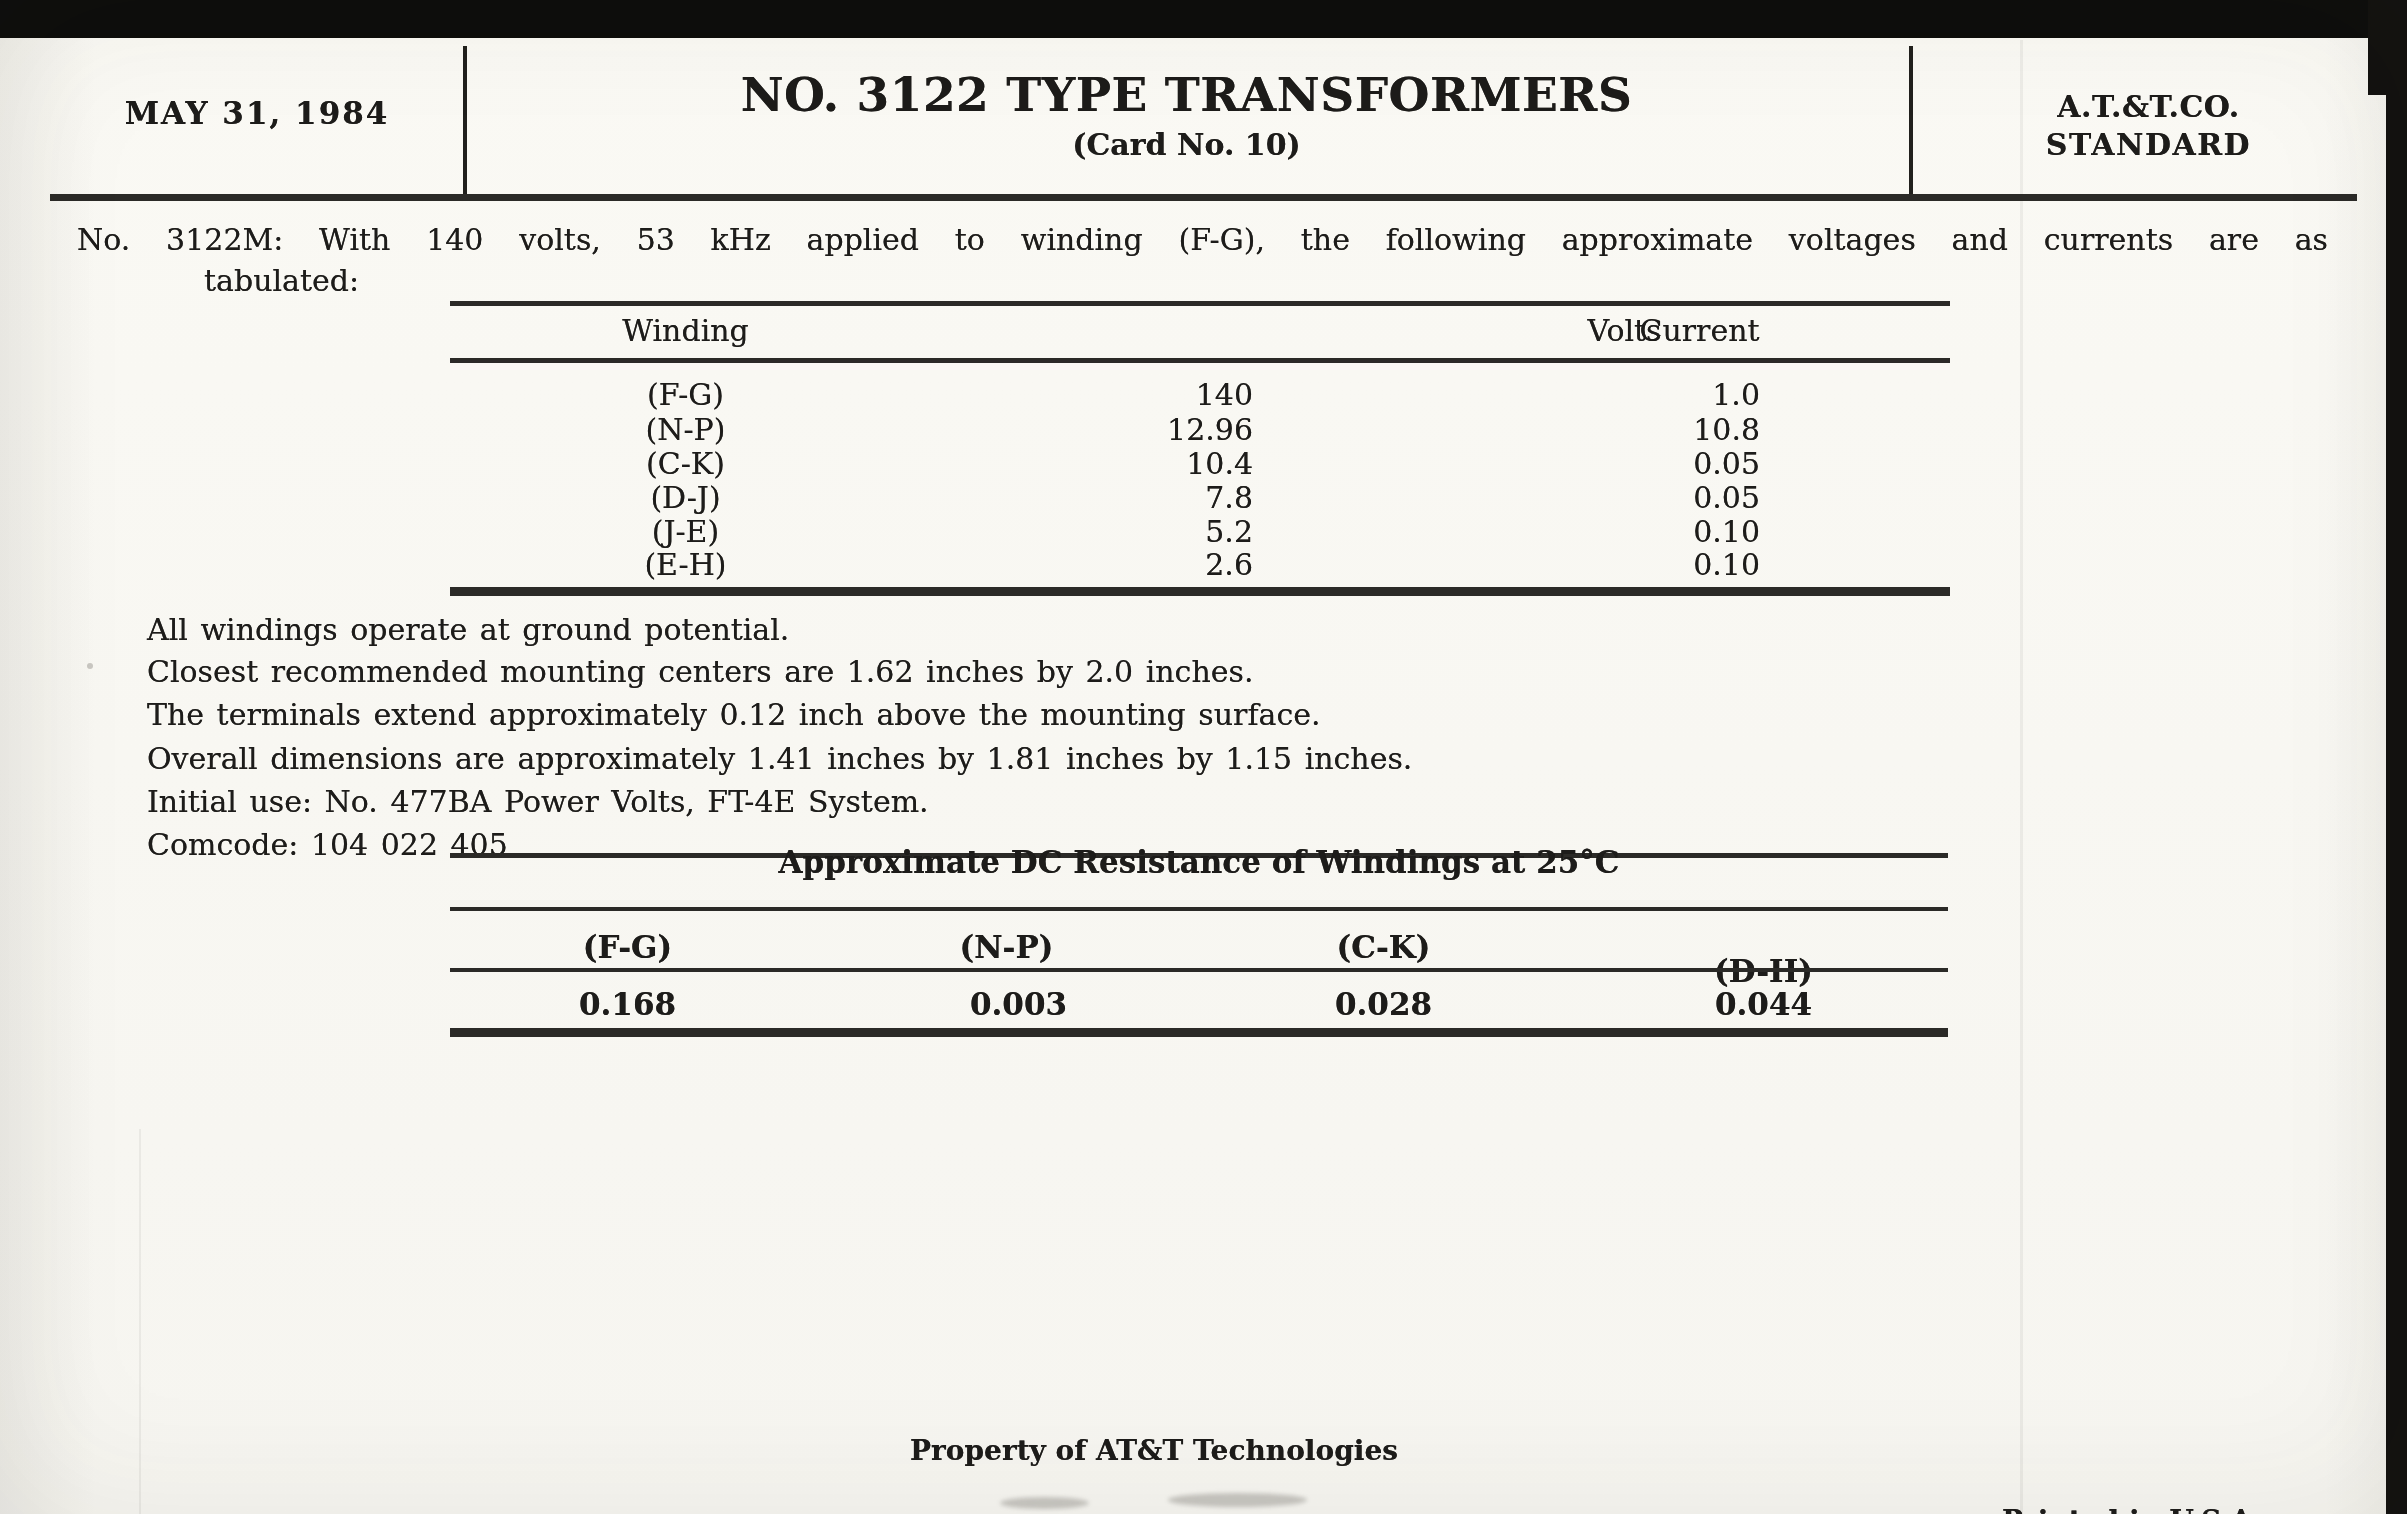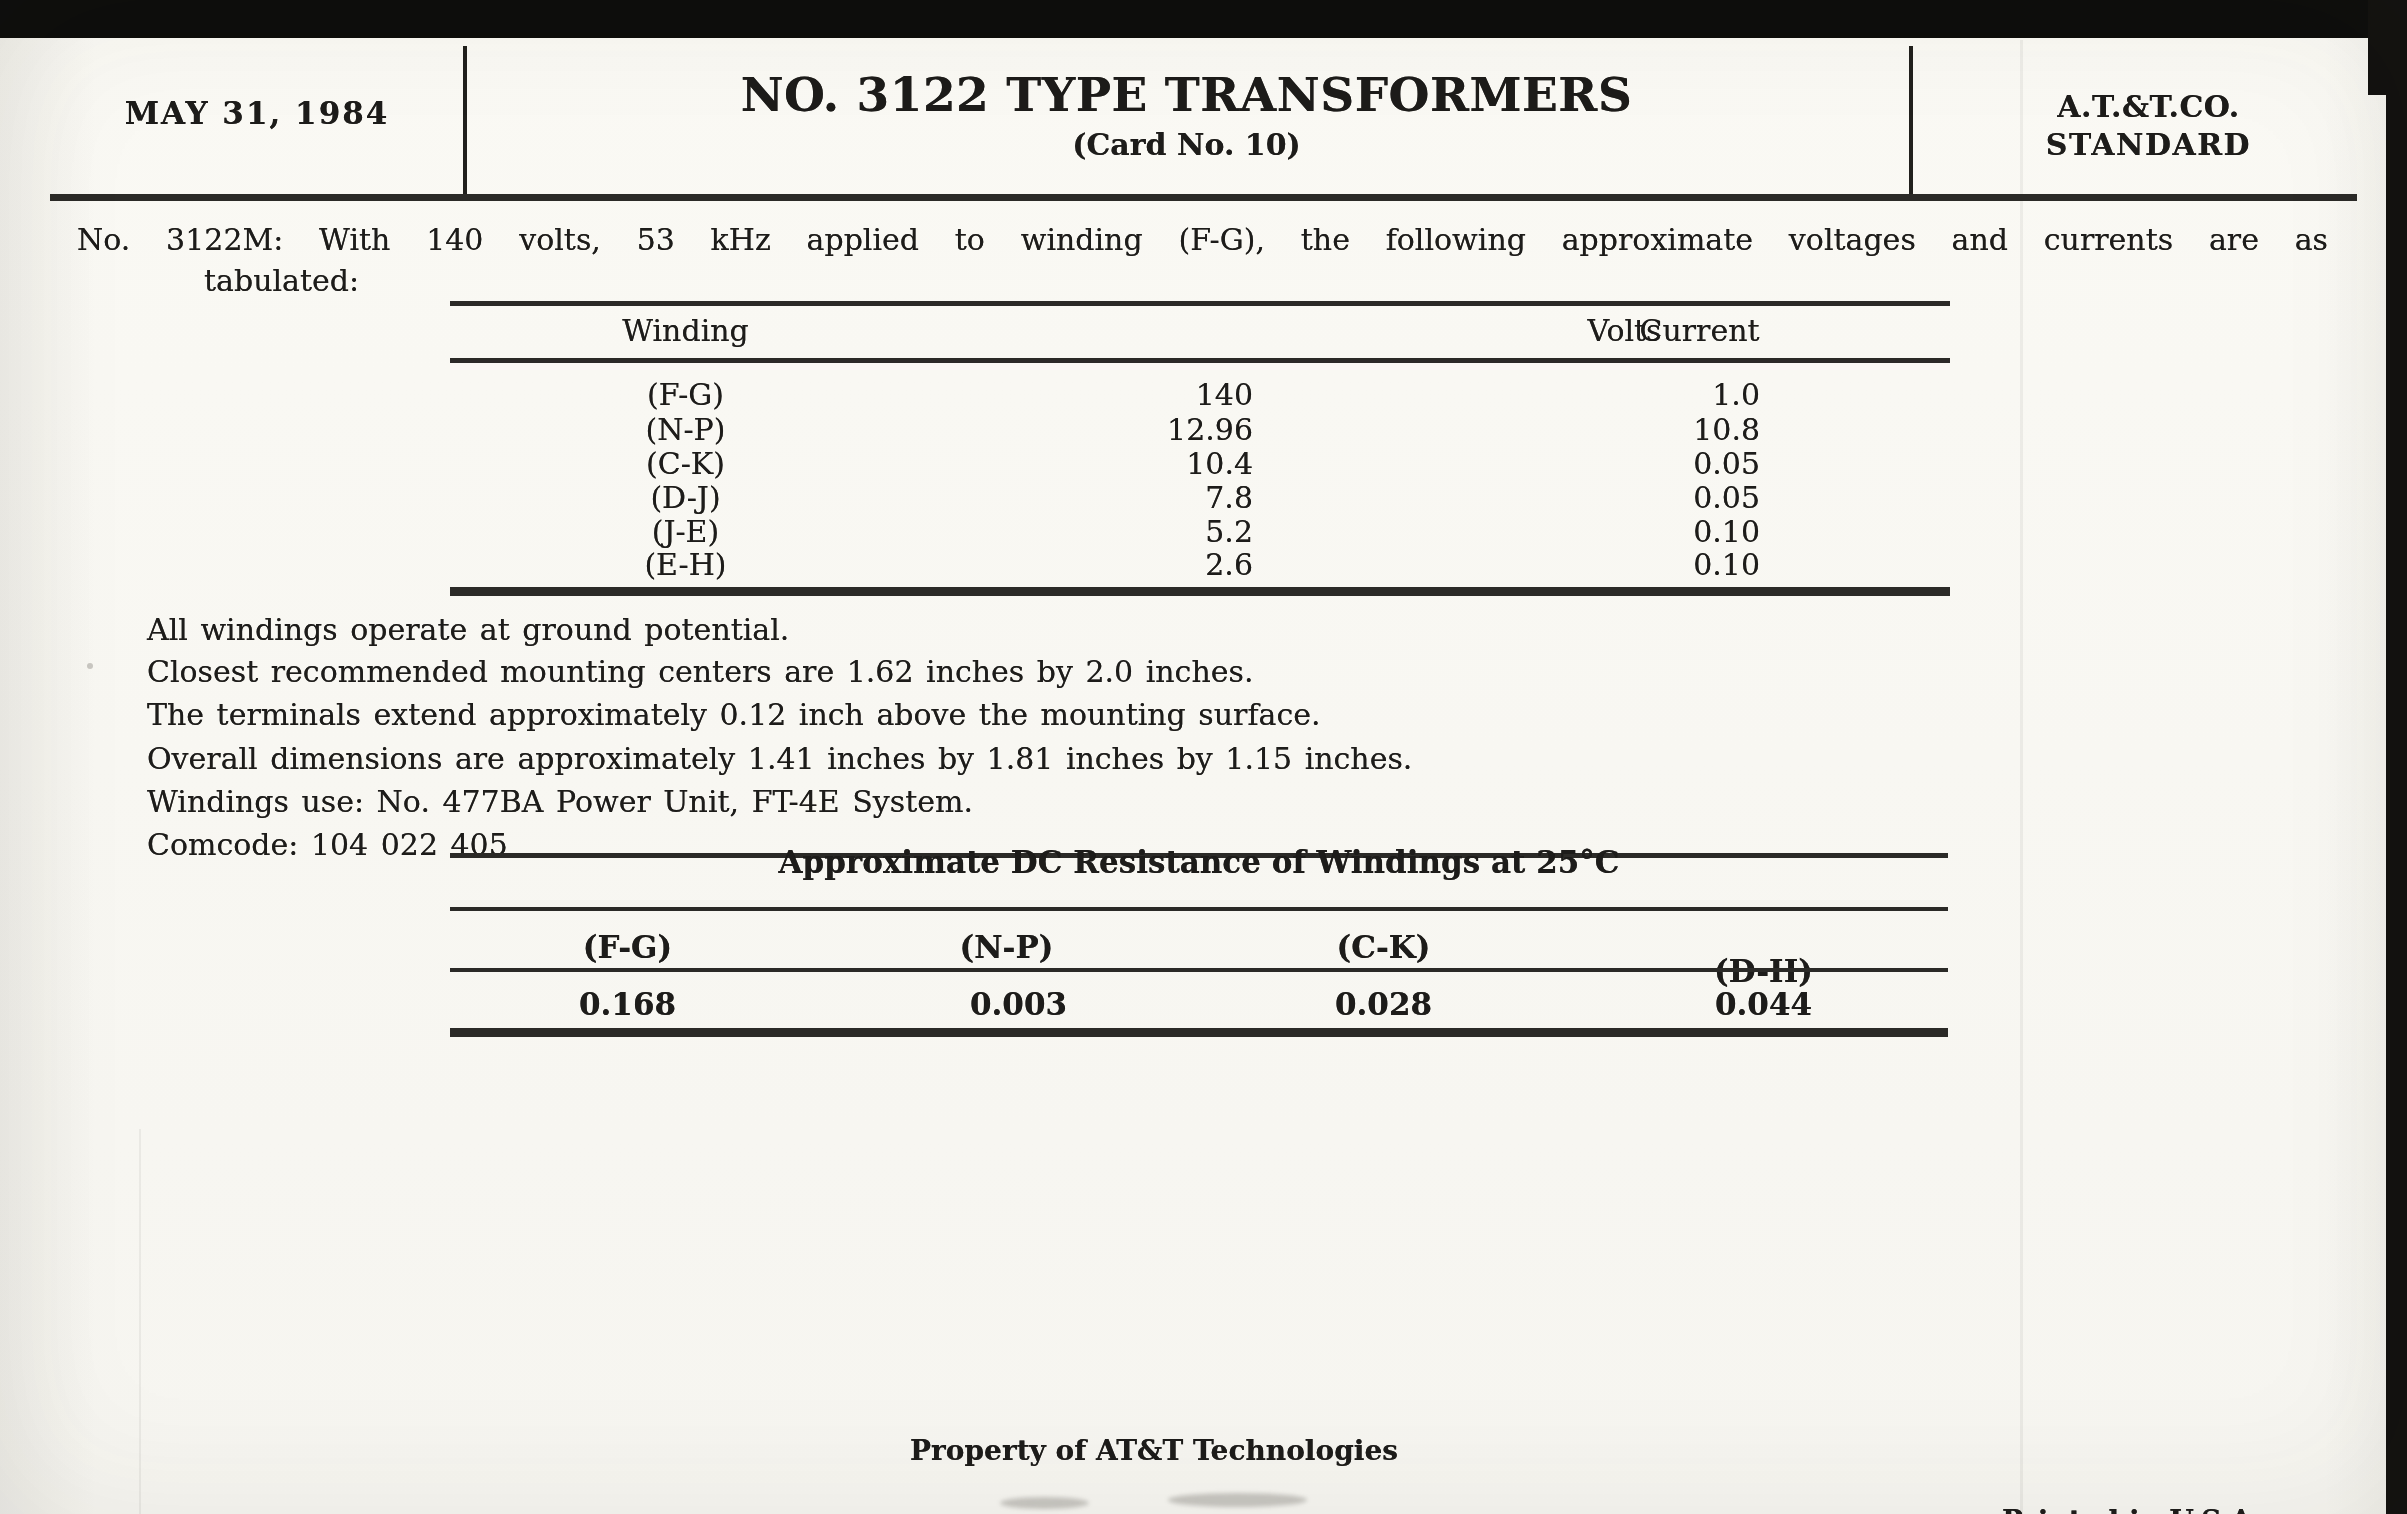--- a/index.html
+++ b/index.html
@@ -115,21 +115,21 @@
       <span class="c-curr" style="padding-right: 0em;">0.10</span>
     </div>
     <div class="abs rule" style="left:450px;top:587px;width:1500px;height:9px;"></div>
   </div>
 
   <div>
     <div class="abs ink note" style="top:612px;">All windings operate at ground potential.</div>
     <div class="abs ink note" style="top:654px;">Closest recommended mounting centers are 1.62 inches by 2.0 inches.</div>
     <div class="abs ink note" style="top:697px;">The terminals extend approximately 0.12 inch above the mounting surface.</div>
     <div class="abs ink note" style="top:741px;">Overall dimensions are approximately 1.41 inches by 1.81 inches by 1.15 inches.</div>
-    <div class="abs ink note" style="top:784px;">Windings use: No. 477BA Power Unit, FT-4E System.</div>
+    <div class="abs ink note" style="top:784px;">Initial use: No. 477BA Power Volts, FT-4E System.</div>
     <div class="abs ink note" style="top:827px;">Comcode: 104 022 405</div>
   </div>
 
   <div>
     <div class="abs rule" style="left:450px;top:853px;width:1498px;height:5px;"></div>
     <div class="abs ctr ink b t2-title">Approximate DC Resistance of Windings at 25°C</div>
     <div class="abs rule" style="left:450px;top:907px;width:1498px;height:4px;"></div>
 
     <div class="abs ink" style="left:450px;top:929px;width:1498px;height:40px;font-weight:600;">
       <span class="t2-cell" style="left:29px;">(F-G)</span>

